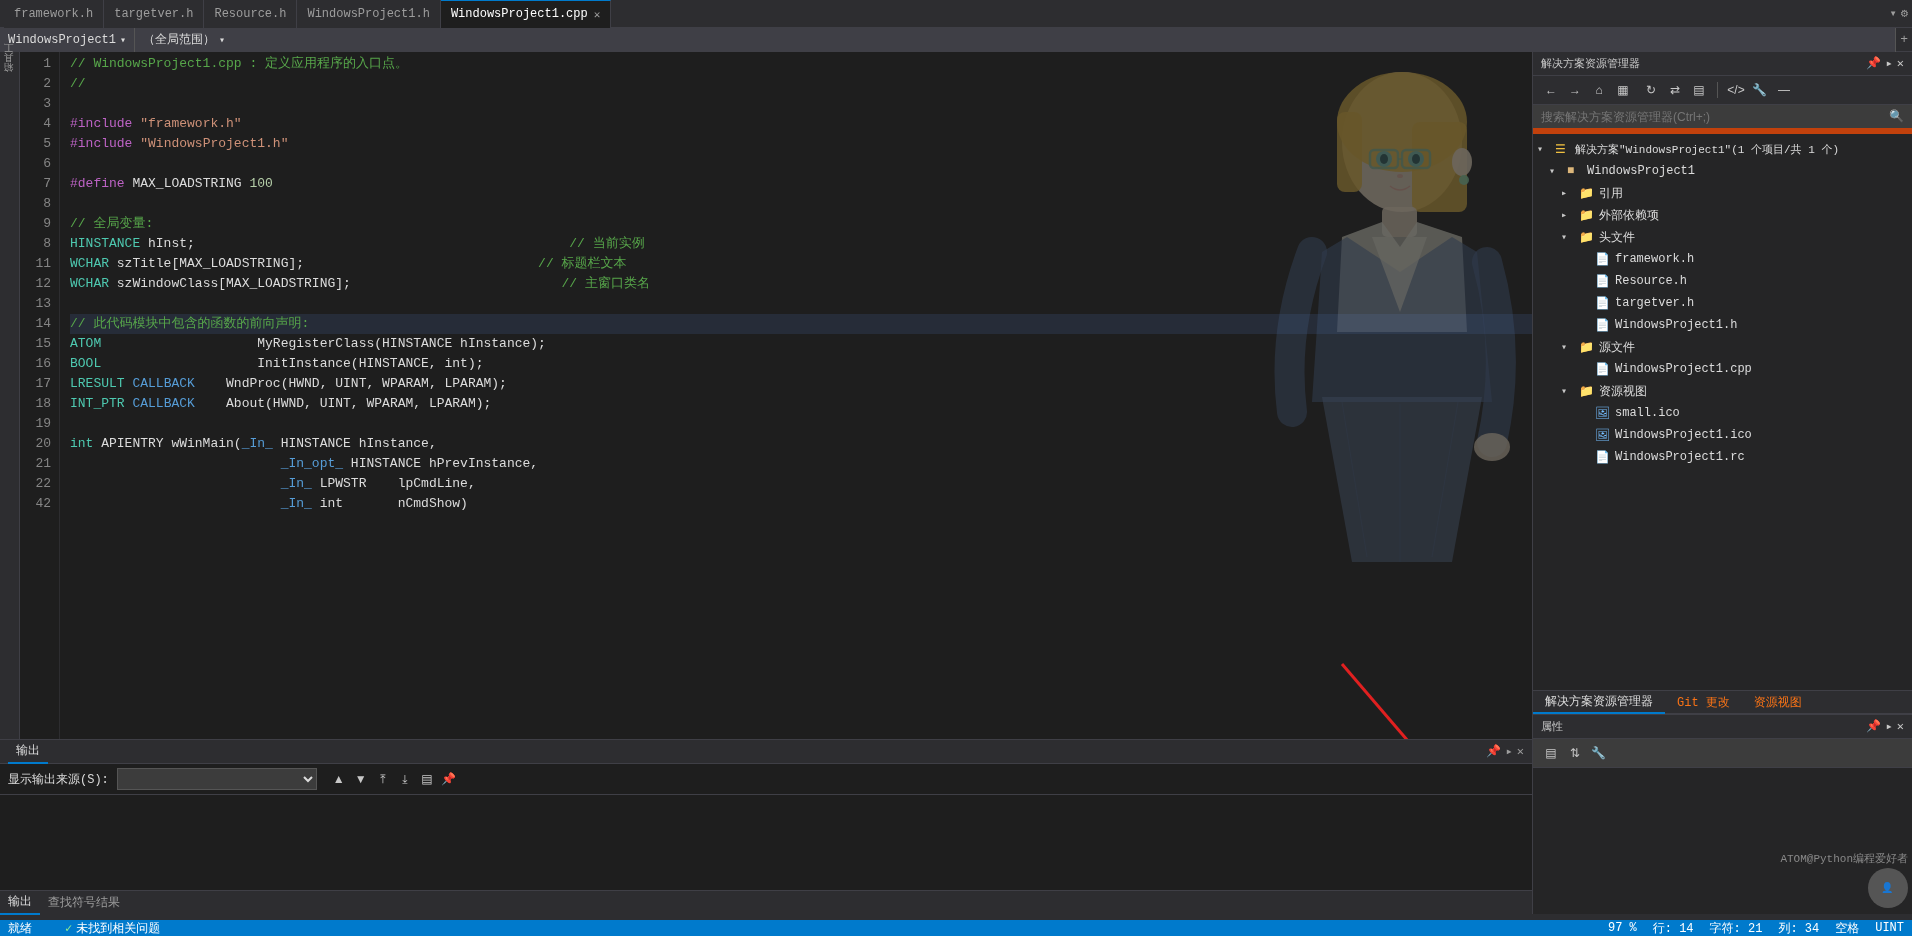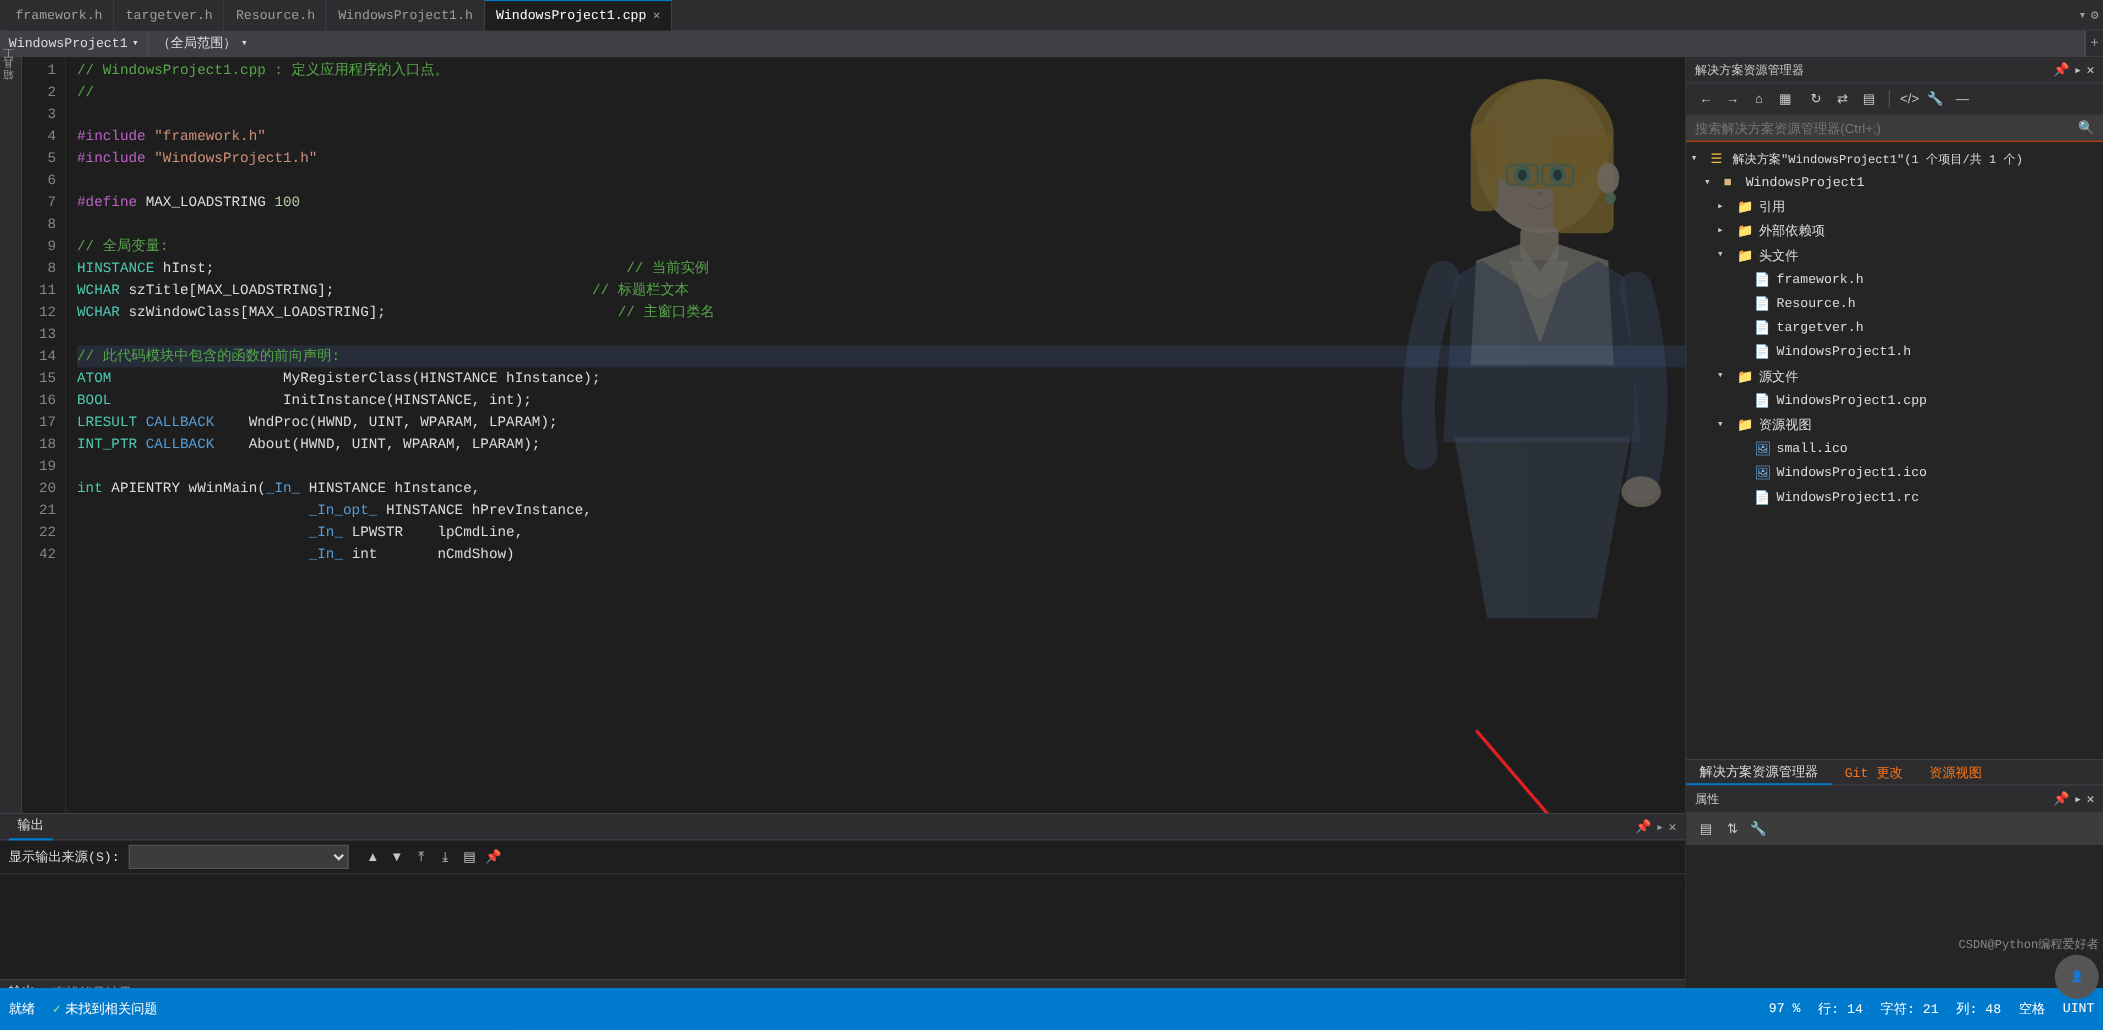--- a/index.html
+++ b/index.html
@@ -186,21 +186,21 @@
       align-items: center;
       justify-content: center;
       font-size: 12px;
     }
 
     .search-box {
       display: flex;
       align-items: center;
       padding: 4px 8px;
       background: #3c3c3c;
-      border-bottom: 1px solid #c2410c;
+      border-bottom: 6px solid #c2410c;
     }
     .search-box input {
       background: #3c3c3c;
       border: none;
       color: #dcdcdc;
       font-size: 12px;
       outline: none;
       flex: 1;
     }
     .search-icon {
@@ -272,28 +272,28 @@
       display: flex;
       align-items: center;
       padding: 4px 8px;
       background: #3c3c3c;
       border-bottom: 1px solid #3f3f46;
       gap: 4px;
     }
 
     
     .status-bar {
-      height: 38px;
+      height: 16px;
       background: #007acc;
       display: flex;
       align-items: center;
       padding: 0 8px;
       font-size: 12px;
       color: #ffffff;
-      gap: 16px;
+      gap: 33px;
       position: fixed;
       bottom: 0;
       left: 0;
       right: 0;
     }
     .status-right {
       margin-left: auto;
       display: flex;
       gap: 16px;
       align-items: center;
@@ -717,23 +717,23 @@
     <span>
       <span>行:</span>
       <span>14</span>
     </span>
     <span>
       <span>字符:</span>
       <span>21</span>
     </span>
     <span>
       <span>列:</span>
-      <span>48</span>
+      <span>34</span>
     </span>
     <span>空格</span>
     <span>UINT</span>
   </div>
 </div>
 
 <div class="csdn-watermark">
-  <div class="csdn-text">CSDN@Python编程爱好者</div>
+  <div class="csdn-text">ATOM@Python编程爱好者</div>
   <div class="csdn-avatar">👤</div>
 </div>
 
 </body></html>

